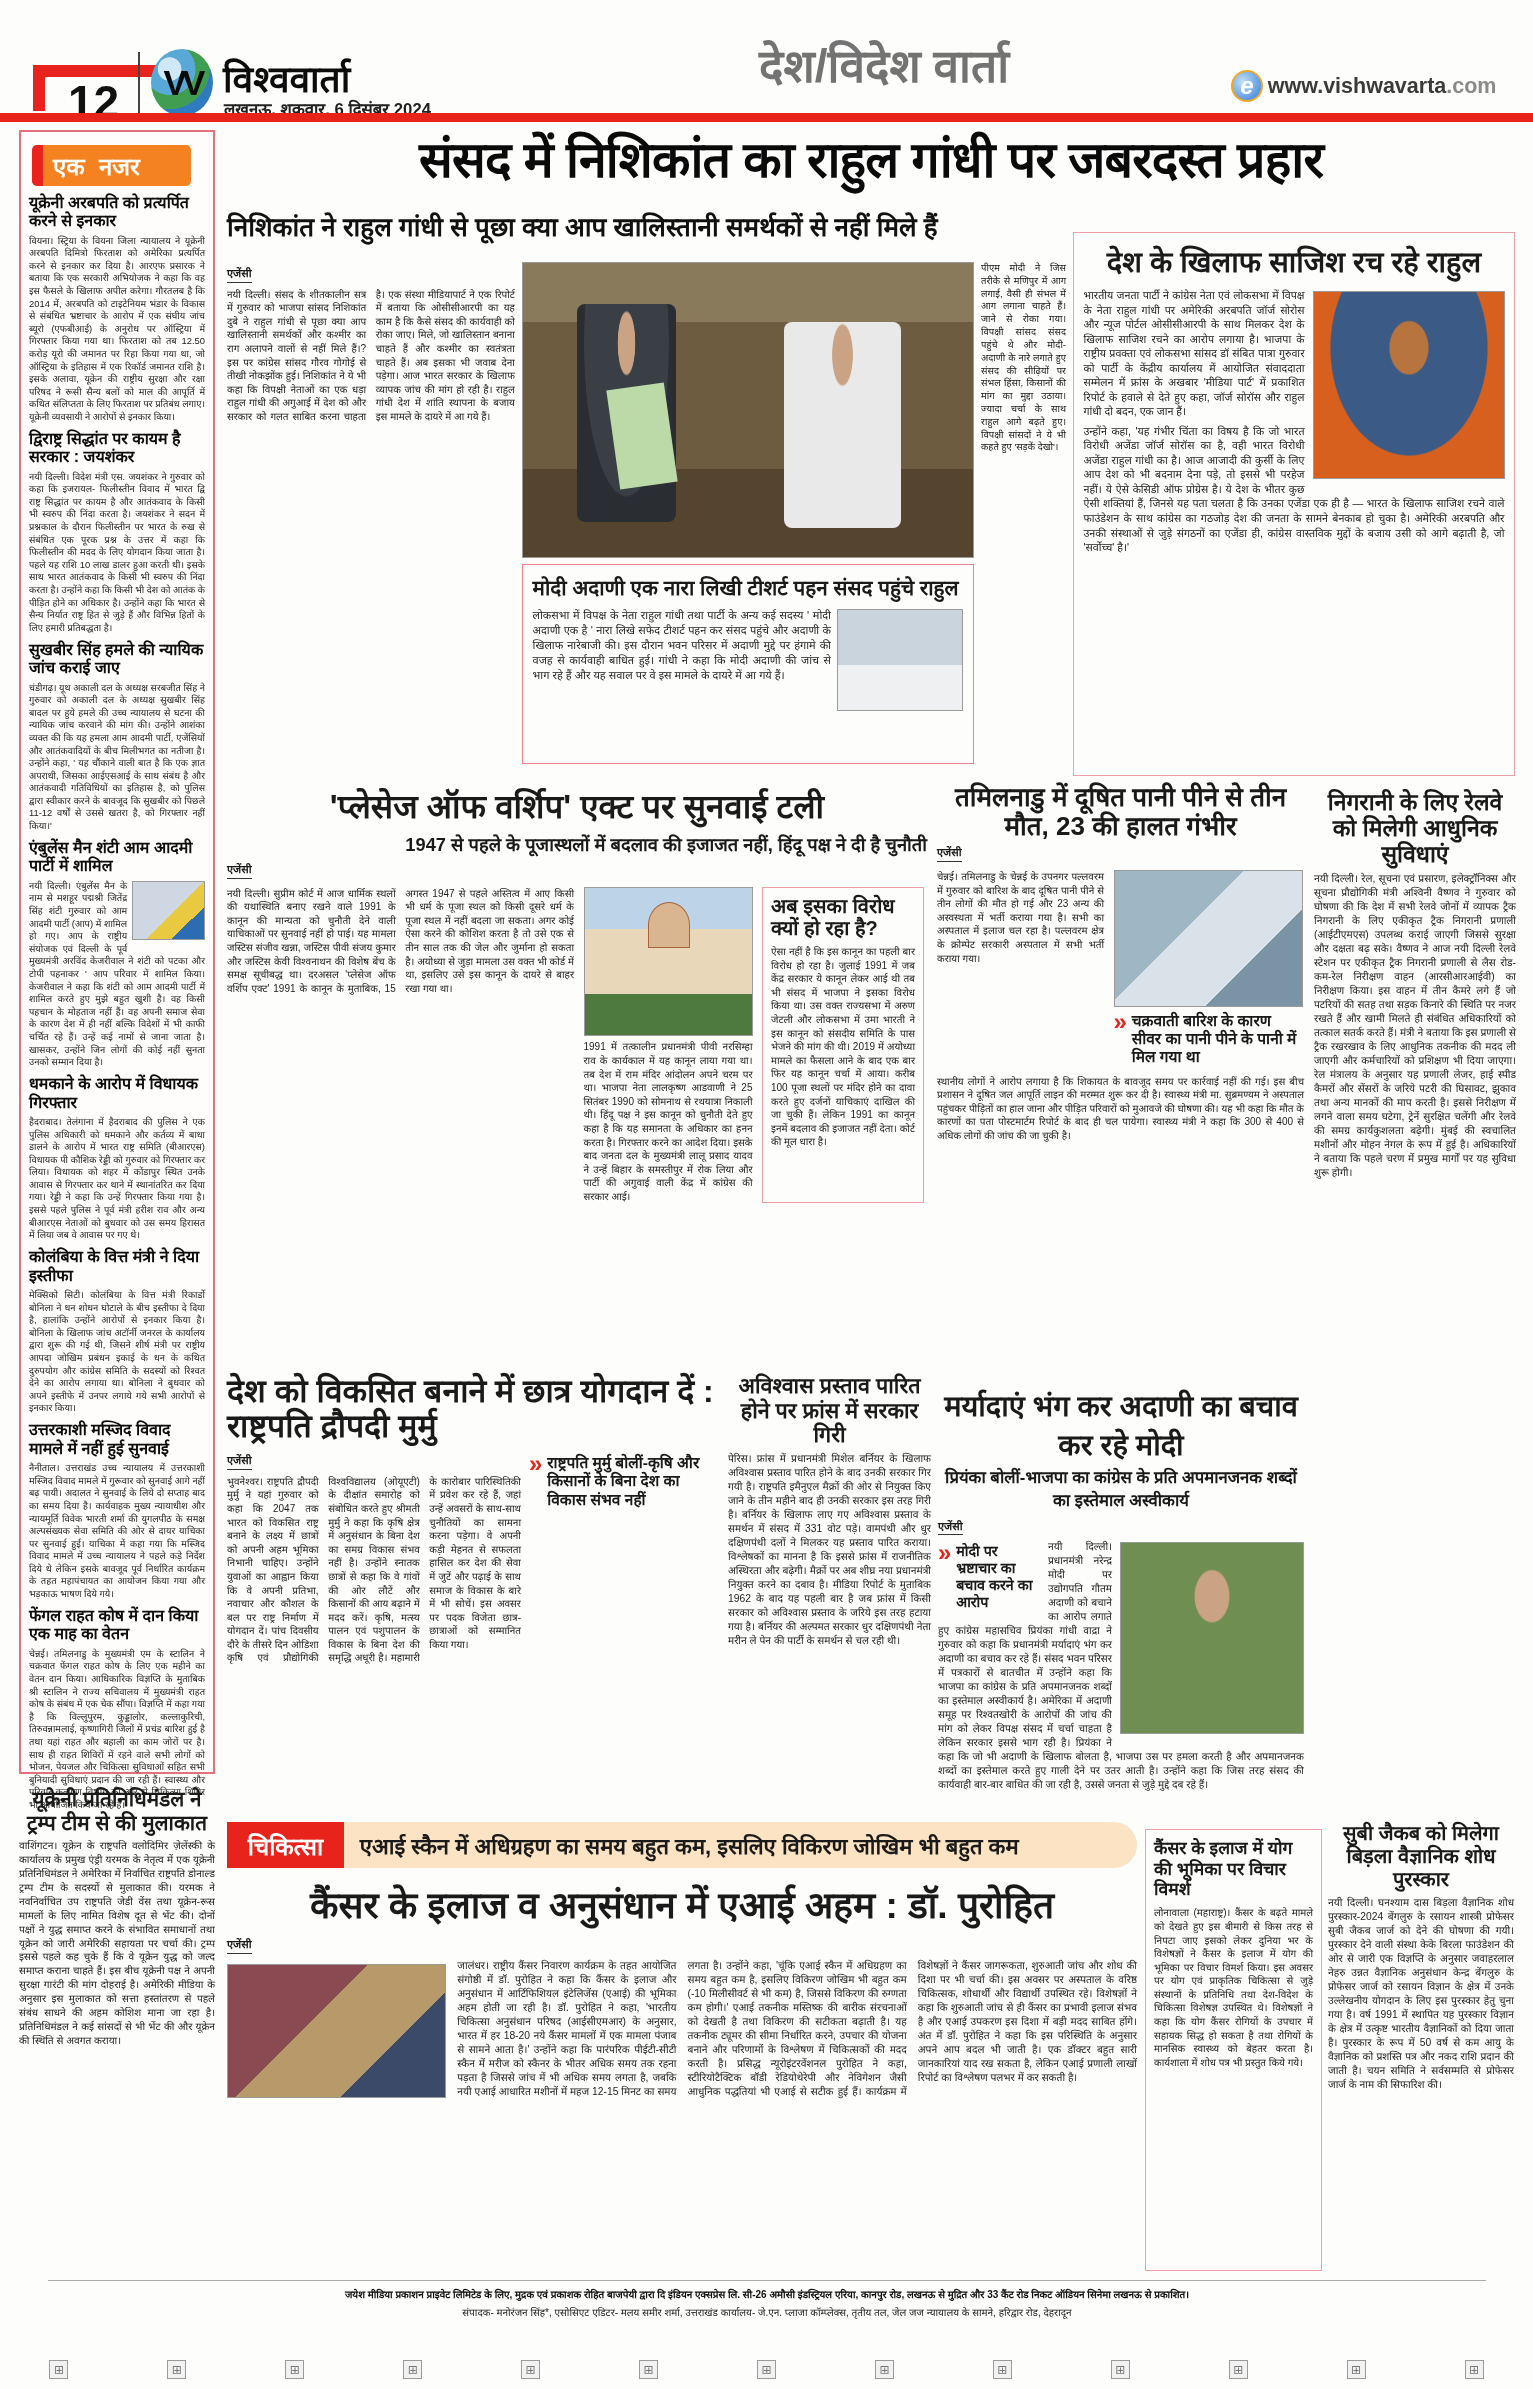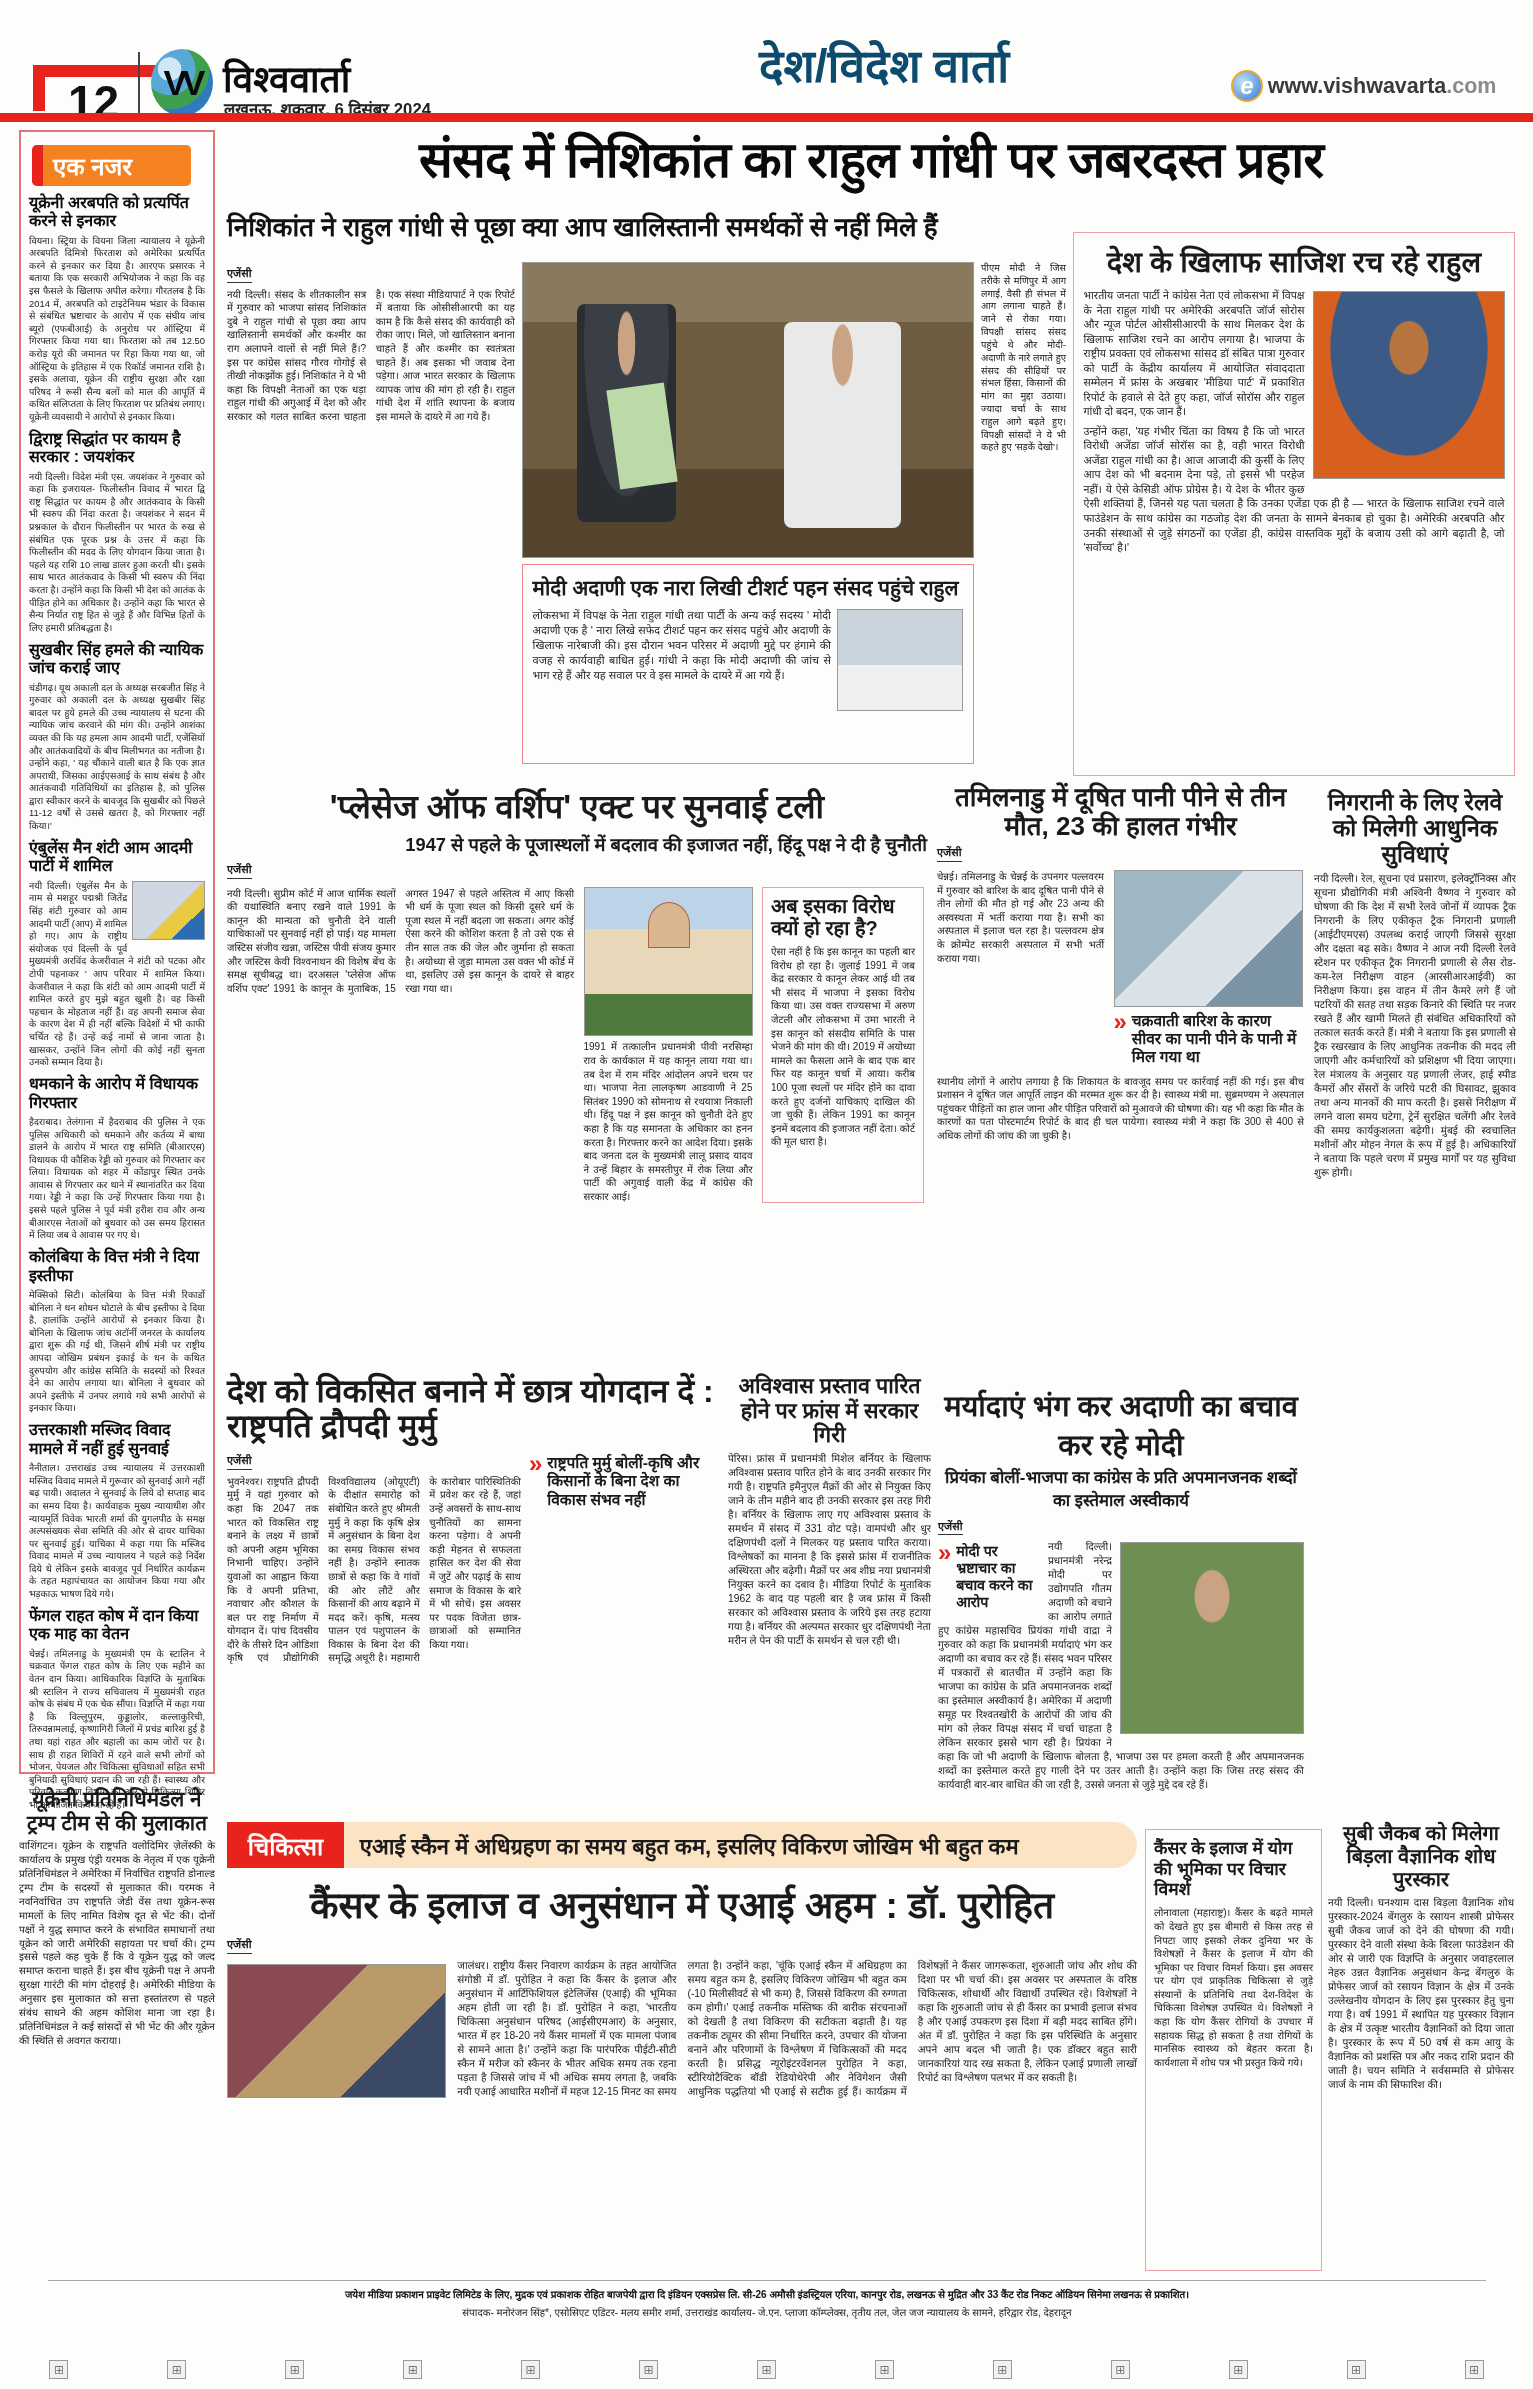--- a/index.html
+++ b/index.html
@@ -10,41 +10,41 @@
   .hdr-bracket { position:absolute; left:33px; top:65px; width:165px; height:46px;
                  border-top:12px solid #e8221c; border-left:12px solid #e8221c; }
   .page-num { position:absolute; left:68px; top:75px; font-size:46px; font-weight:700; color:#111; }
   .hdr-div { position:absolute; left:138px; top:52px; width:1.6px; height:62px; background:#444; }
   .logo-globe { position:absolute; left:151px; top:49px; width:62px; height:67px; border-radius:50%;
     background:radial-gradient(circle at 30% 30%, #cfe8f7 0 18%, #58a8d8 19% 40%, #3f9e4f 41% 62%, #2f7bc0 63% 100%);
     display:flex; align-items:center; justify-content:center; }
   .logo-globe span { font-size:35px; font-weight:800; color:#0a0a0a; letter-spacing:-4.8px; }
   .masthead { position:absolute; left:223px; top:52px; font-size:37px; font-weight:800; color:#0c0c0c; }
   .edition { position:absolute; left:224px; top:97px; font-size:16.7px; font-weight:700; color:#222; }
-  .section-title { position:absolute; left:759px; top:33px; font-size:46px; font-weight:800; color:#0c4a6e; }
+  .section-title { position:absolute; left:759px; top:33px; font-size:46px; font-weight:800; color:#737373; }
   .site { position:absolute; left:1231px; top:70px; display:flex; align-items:center; gap:4.8px; }
   .e-logo { width:32px; height:32px; border-radius:50%; background:radial-gradient(circle at 35% 35%, #bfe0f7, #2f7bd8);
             color:#fff; font-size:24px; font-weight:800; font-style:italic; display:flex; align-items:center; justify-content:center;
             border:2.4px solid #f0a82b; }
   .site-text { font-size:21.5px; font-weight:700; color:#3a3a3a; }
   .site-text .tld { color:#8a8a8a; }
   .red-bar { position:absolute; left:0; top:113px; width:1533px; height:8.7px; background:#e8231a; }
 
   
   .body-txt { font-size:10px; line-height:1.36; text-align:justify; color:#1c1c1c; }
   .byline { font-size:11px; font-weight:700; border-bottom:1.2px solid #333; display:inline-block; padding-bottom:1.6px; margin:3.2px 0 4.8px; }
   .cols2 { column-count:2; column-gap:9.5px; }
   .cols4 { column-count:4; column-gap:11px; }
   .ph { border:0.8px solid #9a9a9a; }
 
   
   .ek-box { position:absolute; left:19px; top:130px; width:196px; height:1644px;
             border:2.4px solid #e2737b; background:#fffdfb; padding:8px 8px 4.8px; }
   .ek-label { width:159px; height:41px; margin:4.8px 0 8px 3.2px; background:linear-gradient(90deg,#e8221c 0 11px,#f58220 11px 100%);
-              border-radius:4.8px; color:#fff; font-size:24px; font-weight:800; display:flex; align-items:center; padding-left:20.7px; }
+              border-radius:4.8px; color:#fff; font-size:24px; font-weight:800; display:flex; align-items:center; padding-left:20.7px;font-family:Liberation Mono, monospace; }
   .ek-art h3 { font-size:16px; font-weight:800; color:#0d0d0d; margin:6.4px 0 4px; line-height:1.15; }
   .ek-art p { font-size:9.4px; line-height:1.34; text-align:justify; color:#222; }
   .shanti-ph { float:right; width:73px; height:59px; margin:1.6px 0 2.4px 4.8px;
                background:linear-gradient(135deg,#cfd8e2 0 55%, #e8c93f 55% 75%, #2b6cb3 75% 100%); }
 
   
   .lead-h { position:absolute; left:227px; top:124px; width:1288px; text-align:center;
             font-size:50px; font-weight:800; color:#0a0a0a; letter-spacing:-0.8px; }
   .lead-sub { position:absolute; left:227px; top:208px; width:839px; font-size:26px; font-weight:700; color:#111; }
   .lead-grid { position:absolute; left:227px; top:262px; width:839px; height:515px; display:flex; gap:7.2px; }

